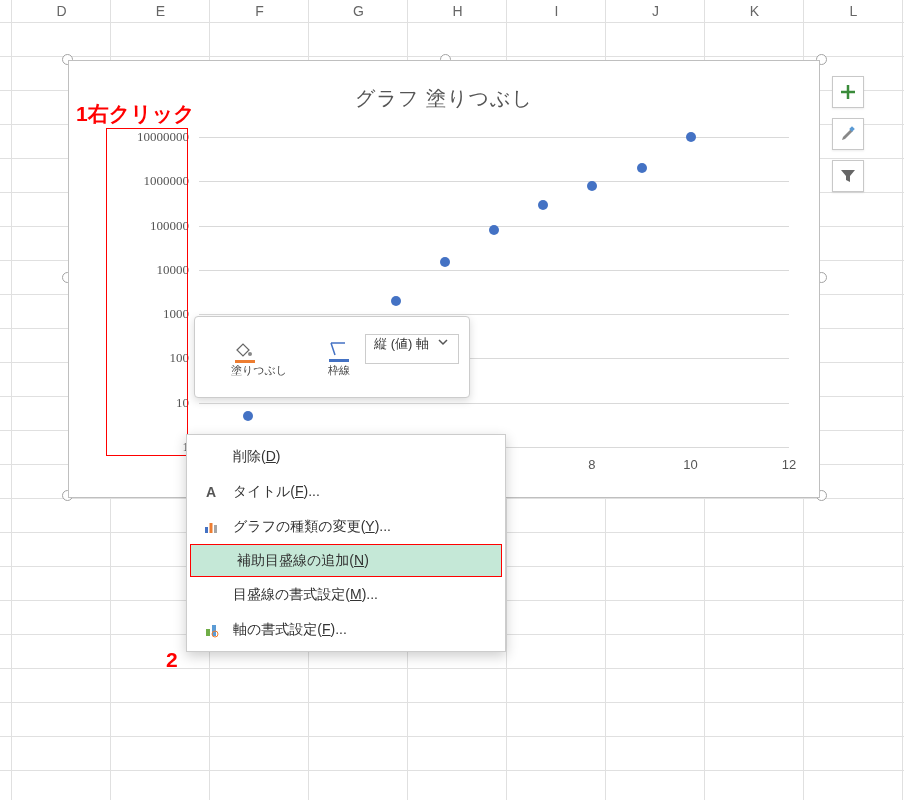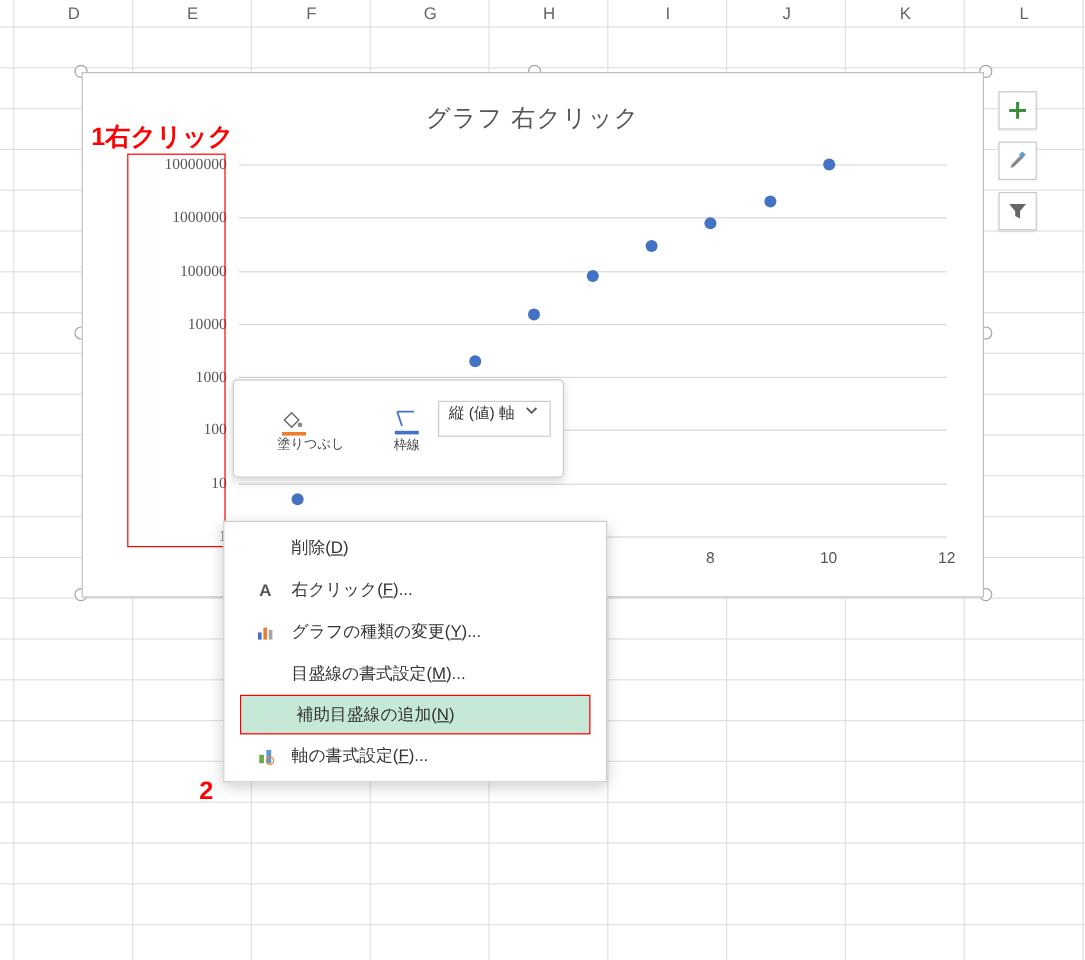--- a/index.html
+++ b/index.html
@@ -156,21 +156,21 @@
   }
   
   .ctx {
     position: absolute;
     left: 186px;
     top: 434px;
     width: 320px;
     background: #fff;
     border: 1px solid #ccc;
     box-shadow: 0 4px 12px rgba(0,0,0,.2);
-    padding: 4px 10px;
+    padding: 4px 0;
   }
   .ctx-item {
     display: flex;
     align-items: center;
     height: 35px;
     padding: 0 12px;
     font-size: 14px;
     color: #333;
   }
   .ctx-item .ic {
@@ -245,21 +245,21 @@
 <div class="sel-handle" style="left:62px;top:54px"></div>
 <div class="sel-handle" style="left:440px;top:54px"></div>
 <div class="sel-handle" style="left:816px;top:54px"></div>
 <div class="sel-handle" style="left:62px;top:272px"></div>
 <div class="sel-handle" style="left:816px;top:272px"></div>
 <div class="sel-handle" style="left:62px;top:490px"></div>
 <div class="sel-handle" style="left:440px;top:490px"></div>
 <div class="sel-handle" style="left:816px;top:490px"></div>
 
 <div class="chart-box">
-  <div class="chart-title">グラフ 右クリック</div>
+  <div class="chart-title">グラフ 塗りつぶし</div>
   <div class="plot">
 
     <div class="hgrid" style="top:0%"></div>
     <div class="hgrid" style="top:14.28%"></div>
     <div class="hgrid" style="top:28.57%"></div>
     <div class="hgrid" style="top:42.85%"></div>
     <div class="hgrid" style="top:57.14%"></div>
     <div class="hgrid" style="top:71.42%"></div>
     <div class="hgrid" style="top:85.71%"></div>
     <div class="hgrid" style="top:100%"></div>
@@ -336,39 +336,39 @@
   </div>
 </div>
 
 <div class="ctx">
   <div class="ctx-item">
     <span class="ic"></span>
     <span><span>削除(</span><span class="underline-char">D</span><span>)</span></span>
   </div>
   <div class="ctx-item">
     <span class="ic" style="font-weight:bold;color:#555">A</span>
-    <span><span>右クリック(</span><span class="underline-char">F</span><span>)...</span></span>
+    <span><span>タイトル(</span><span class="underline-char">F</span><span>)...</span></span>
   </div>
   <div class="ctx-item">
     <span class="ic">
       <svg width="16" height="16">
           <rect x="2" y="8" width="3" height="6" fill="#4472c4"></rect>
           <rect x="6.5" y="4" width="3" height="10" fill="#ed7d31"></rect>
           <rect x="11" y="6" width="3" height="8" fill="#a5a5a5"></rect>
         </svg>
     </span>
     <span><span>グラフの種類の変更(</span><span class="underline-char">Y</span><span>)...</span></span>
   </div>
-  <div class="ctx-item">
-    <span class="ic"></span>
-    <span><span>目盛線の書式設定(</span><span class="underline-char">M</span><span>)...</span></span>
-  </div>
   <div class="ctx-item hl">
     <span class="ic"></span>
     <span><span>補助目盛線の追加(</span><span class="underline-char">N</span><span>)</span></span>
+  </div>
+  <div class="ctx-item">
+    <span class="ic"></span>
+    <span><span>目盛線の書式設定(</span><span class="underline-char">M</span><span>)...</span></span>
   </div>
   <div class="ctx-item">
     <span class="ic">
       <svg width="16" height="16">
           <rect x="3" y="7" width="4" height="7" fill="#70ad47"></rect>
           <rect x="9" y="3" width="4" height="11" fill="#5b9bd5"></rect>
           <circle cx="12" cy="12" r="3" fill="none" stroke="#ed7d31"></circle>
         </svg>
     </span>
     <span><span>軸の書式設定(</span><span class="underline-char">F</span><span>)...</span></span>

